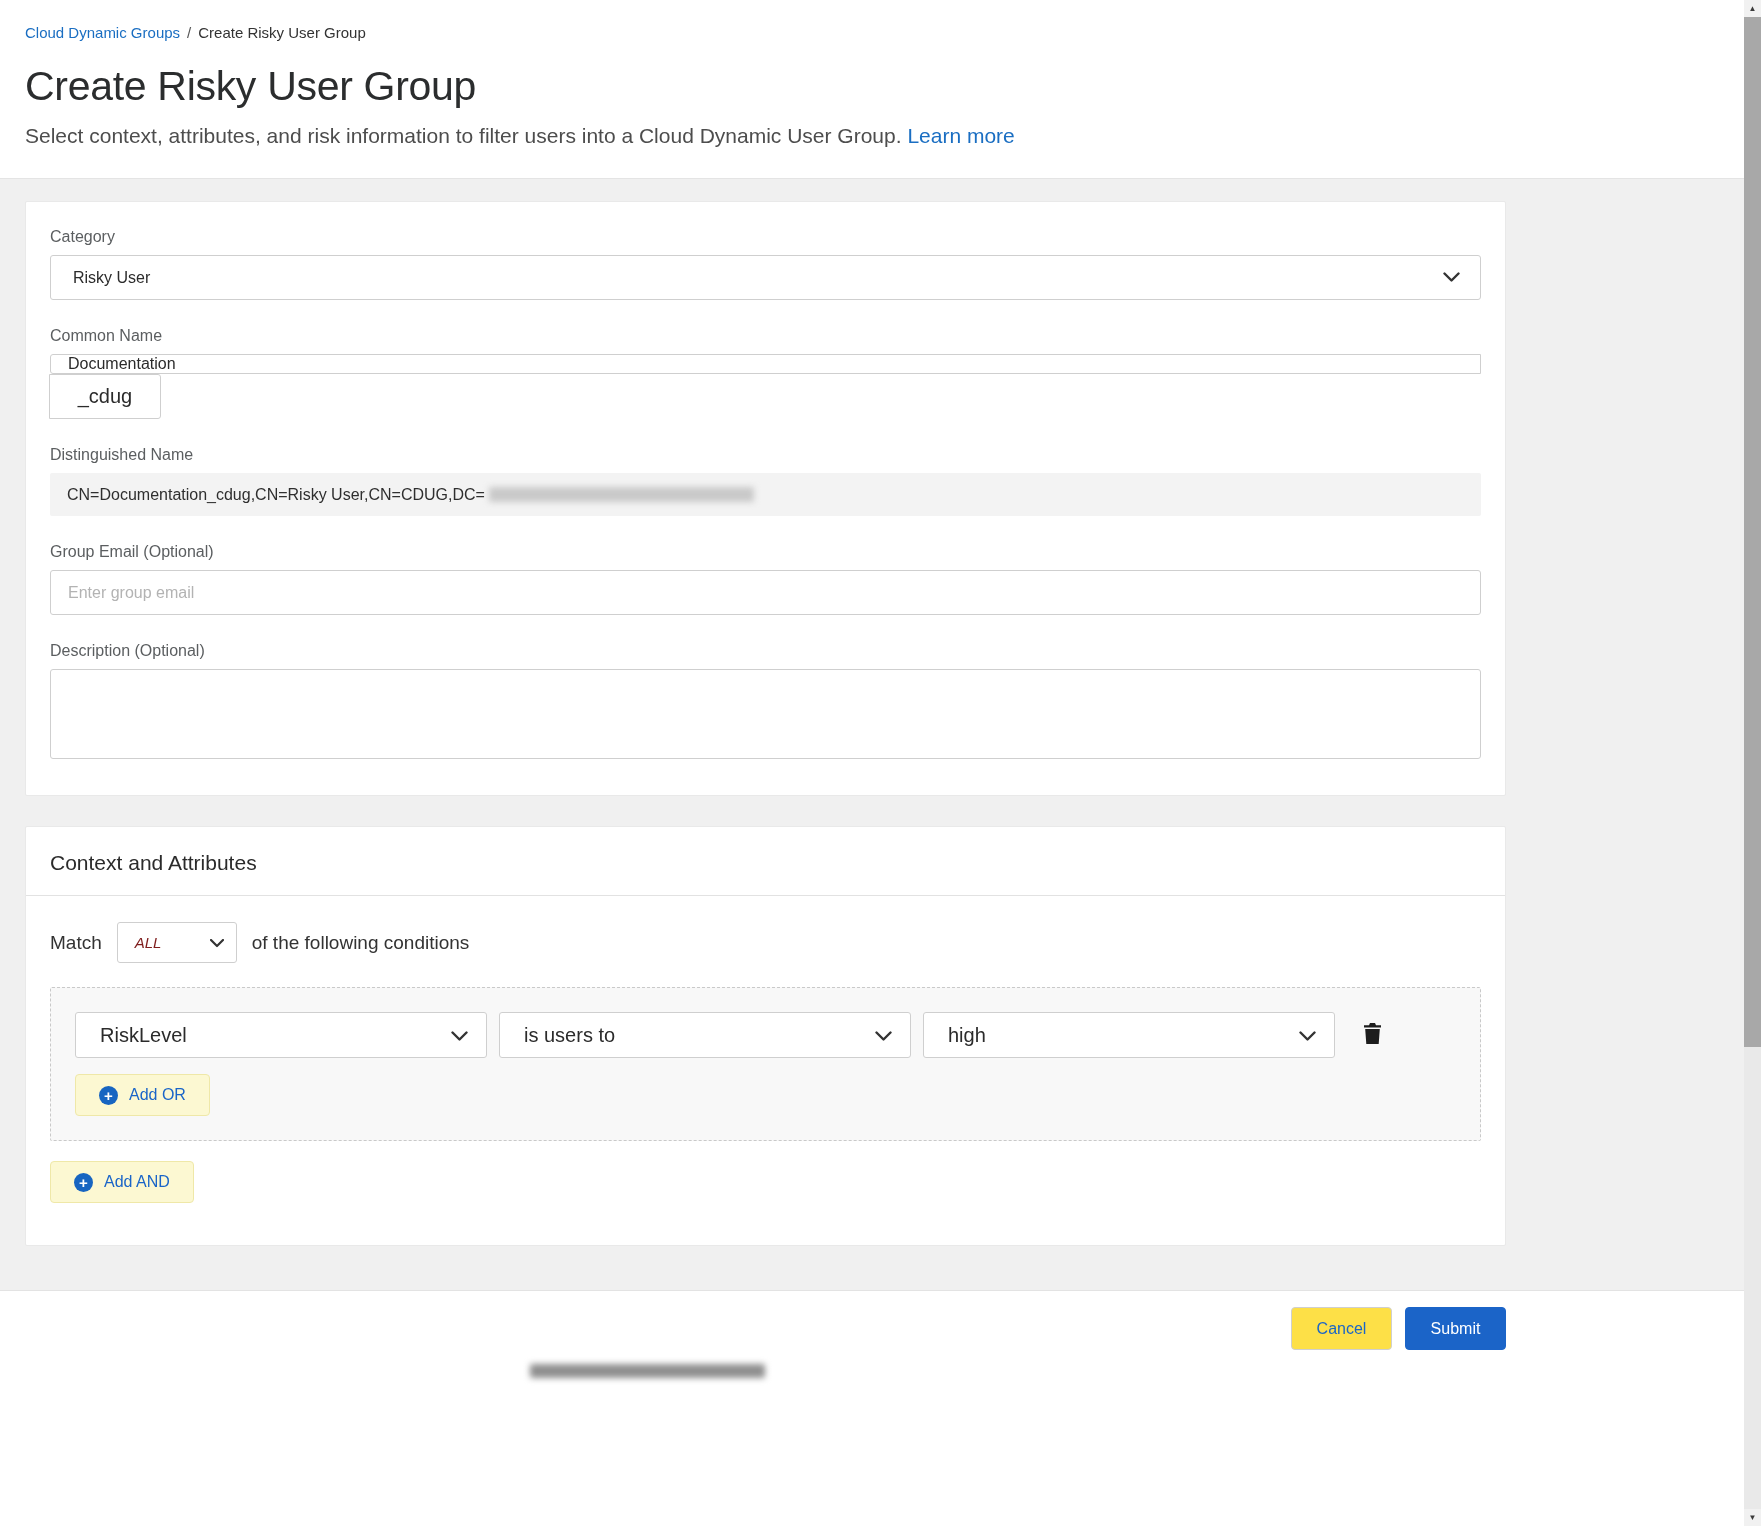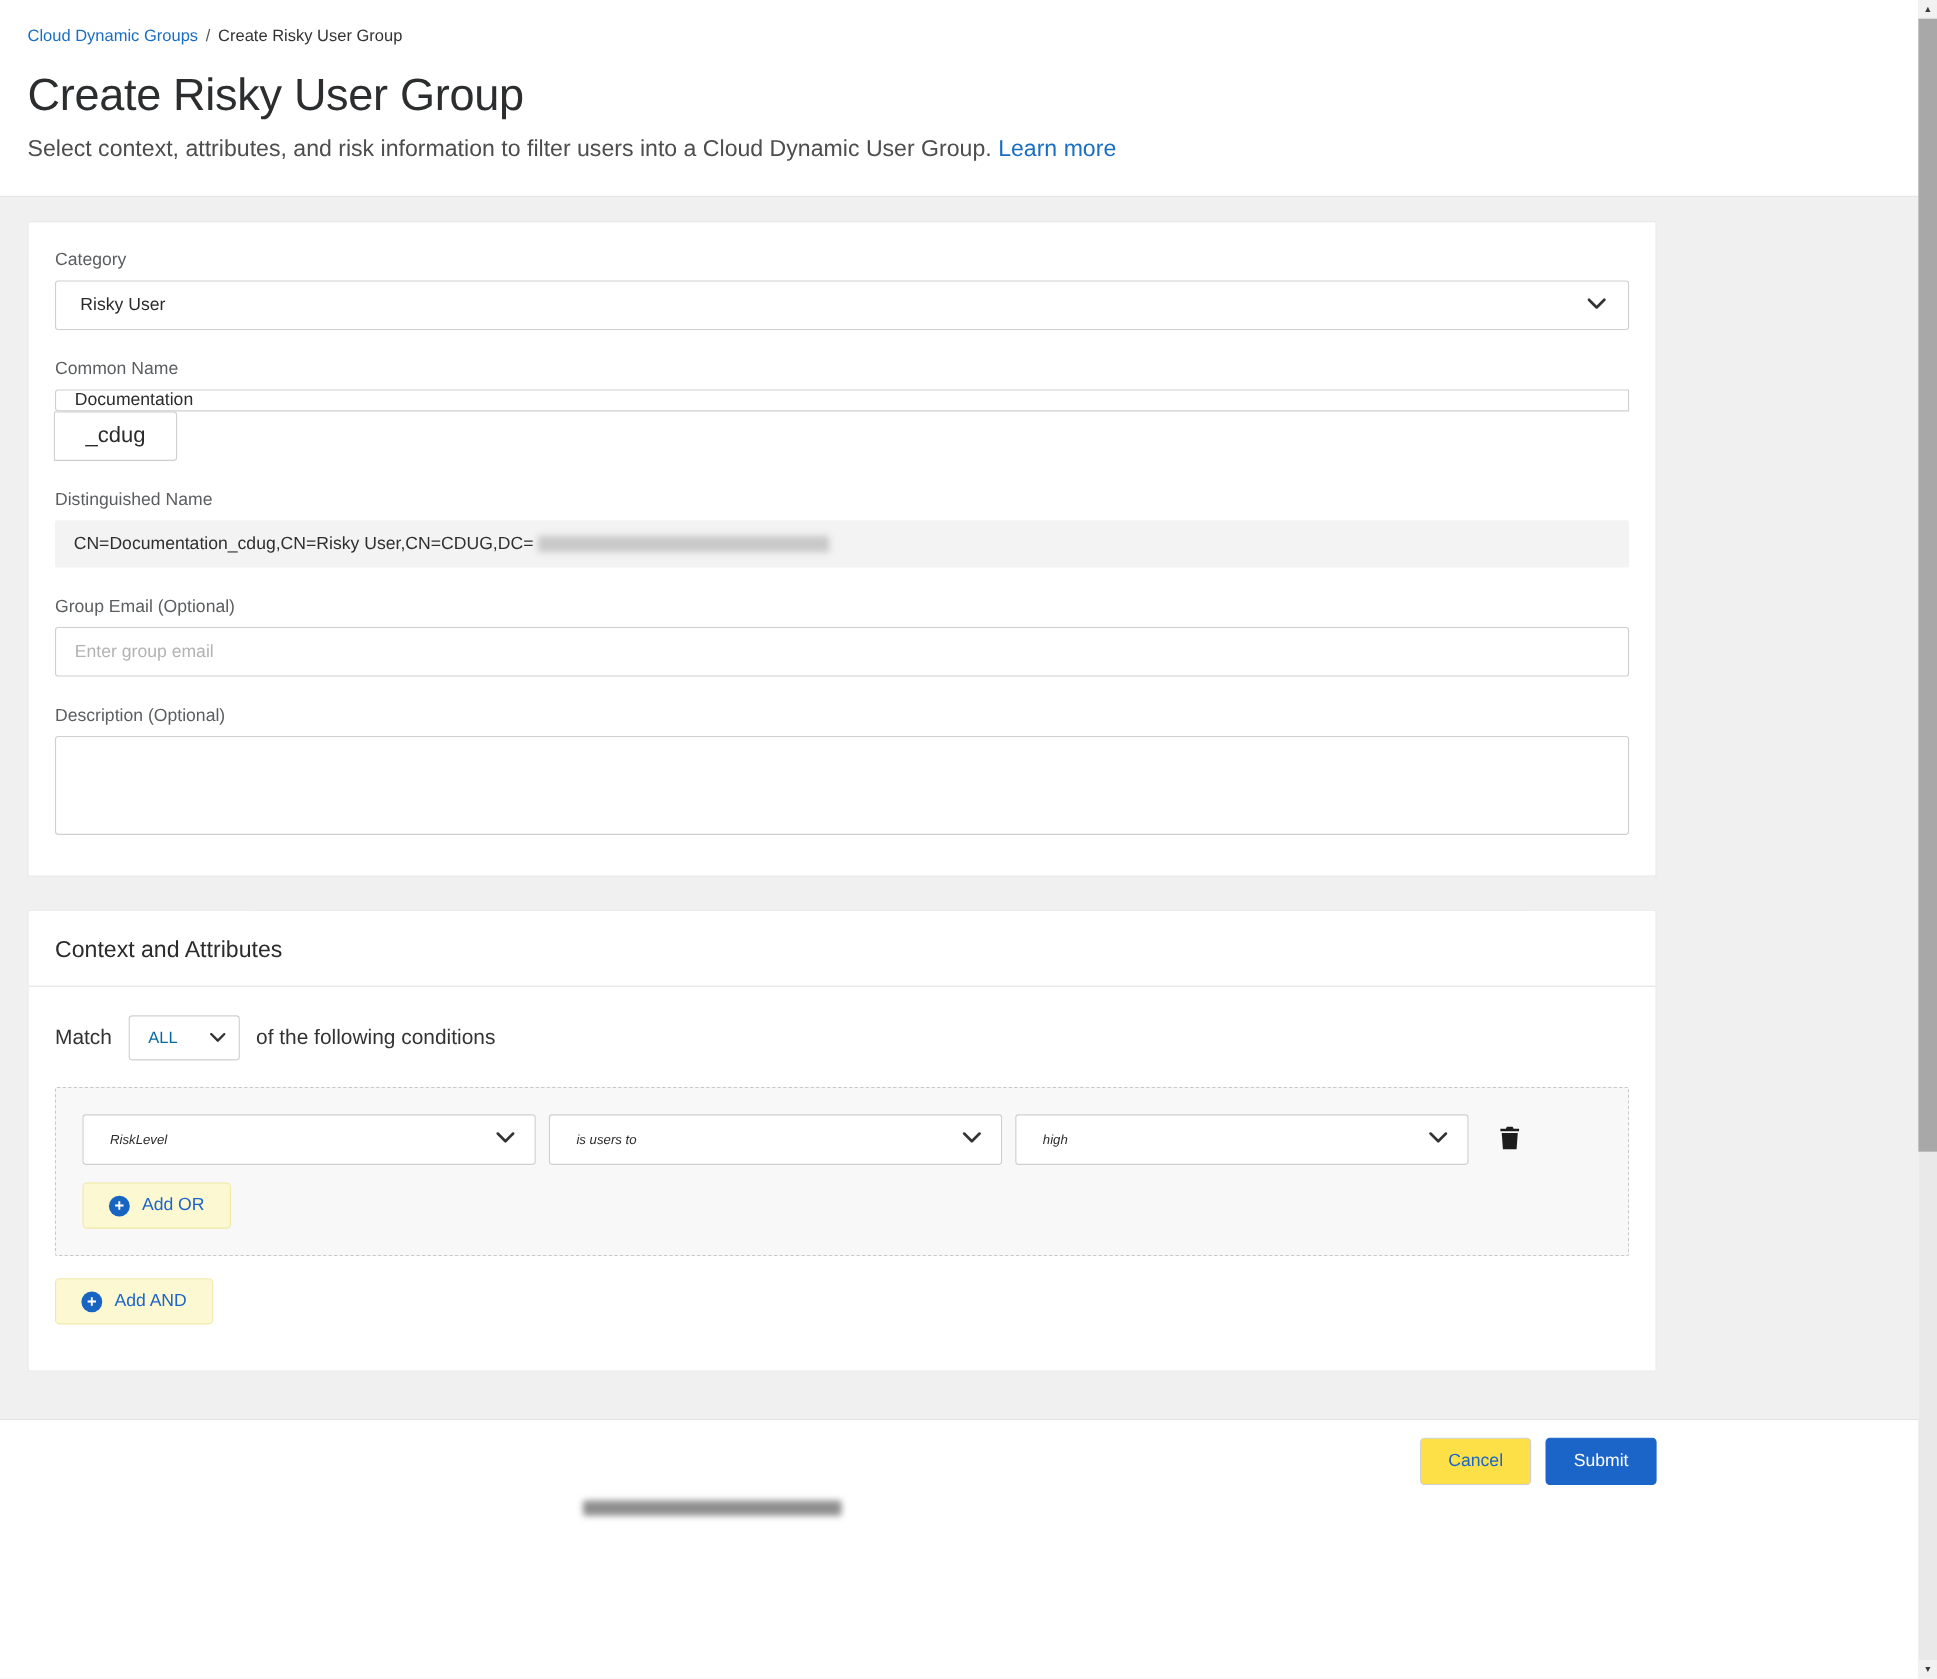--- a/index.html
+++ b/index.html
@@ -50,30 +50,30 @@
 
   textarea.desc { width:100%; height:90px; border:1px solid #cfcfcf; border-radius:3px;
     padding:12px 17px; font-size:16px; font-family:inherit; resize:none; color:#2b2b2b; }
 
   
   .cond-card { padding-bottom:42px; }
   .cond-header { padding:24px 24px 20px 24px; border-bottom:1px solid #e2e2e2;
     font-size:21px; color:#2b2b2b; font-weight:400; }
   .match-row { display:flex; align-items:center; padding:26px 24px 0 24px;
     font-size:19px; color:#333; gap:15px; }
-  .match-select { width:101px; height:41px; border:1px solid #cfcfcf; border-radius:3px;
+  .match-select { width:120px; height:41px; border:1px solid #cfcfcf; border-radius:3px;
     display:flex; align-items:center; justify-content:space-between; padding:0 12px 0 17px;
-    font-size:15px; color:#0369a1; cursor:pointer; background:#fff; }
+    font-size:15px; color:#7f1d1d; cursor:pointer; background:#fff;font-style:italic; }
 
   .cond-group { margin:24px 24px 0 24px; background:#f8f8f8; border:1px dashed #c9c9c9;
     border-radius:2px; padding:24px; }
   .cond-row { display:flex; align-items:center; }
   .cond-select { width:412px; height:46px; border:1px solid #cfcfcf; border-radius:3px; background:#fff;
     display:flex; align-items:center; justify-content:space-between; padding:0 18px 0 24px;
-    font-size:12px; color:#2b2b2b; cursor:pointer; margin-right:12px;font-style:italic; }
+    font-size:20px; color:#2b2b2b; cursor:pointer; margin-right:12px; }
   .trash-btn { margin-left:12px; background:none; border:none; cursor:pointer; padding:4px;
     display:flex; align-items:center; }
 
   .add-btn { display:inline-flex; align-items:center; gap:11px; background:#fcf8d2;
     border:1px solid #efe8a8; border-radius:4px; padding:0 23px; height:42px;
     font-size:16px; color:#1a65c8; cursor:pointer; font-family:inherit; }
   .add-or { margin-top:16px; }
   .add-and { margin:20px 0 0 24px; }
   .plus-icon { width:19px; height:19px; border-radius:50%; background:#1765c1; color:#fff;
     display:inline-flex; align-items:center; justify-content:center; font-size:15px;

